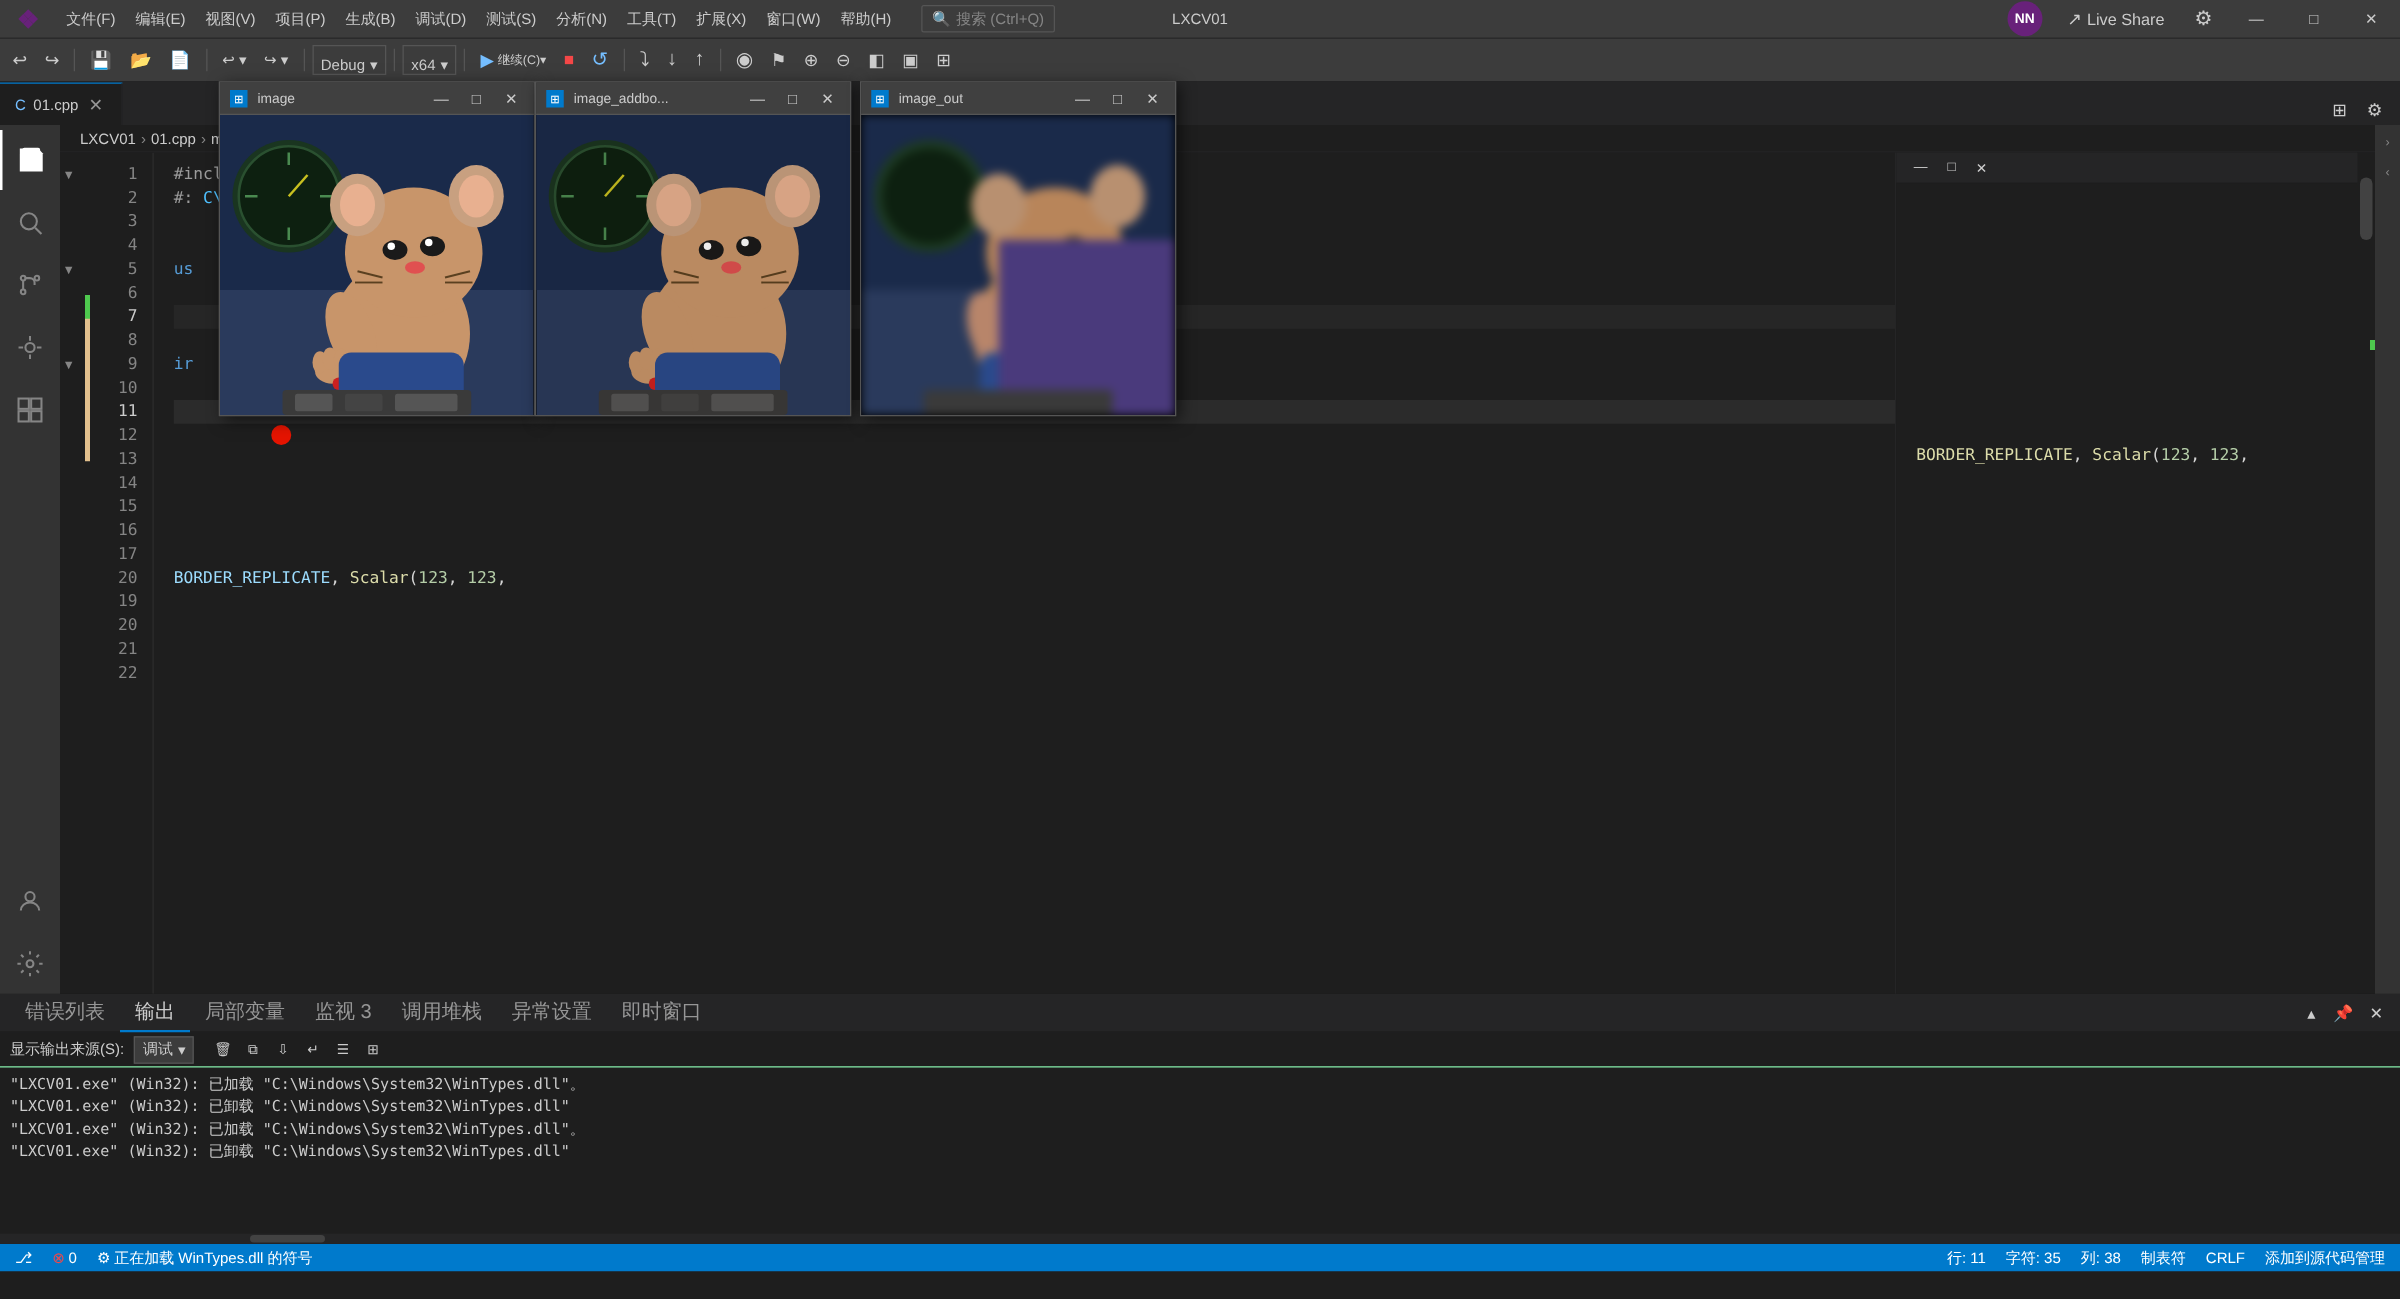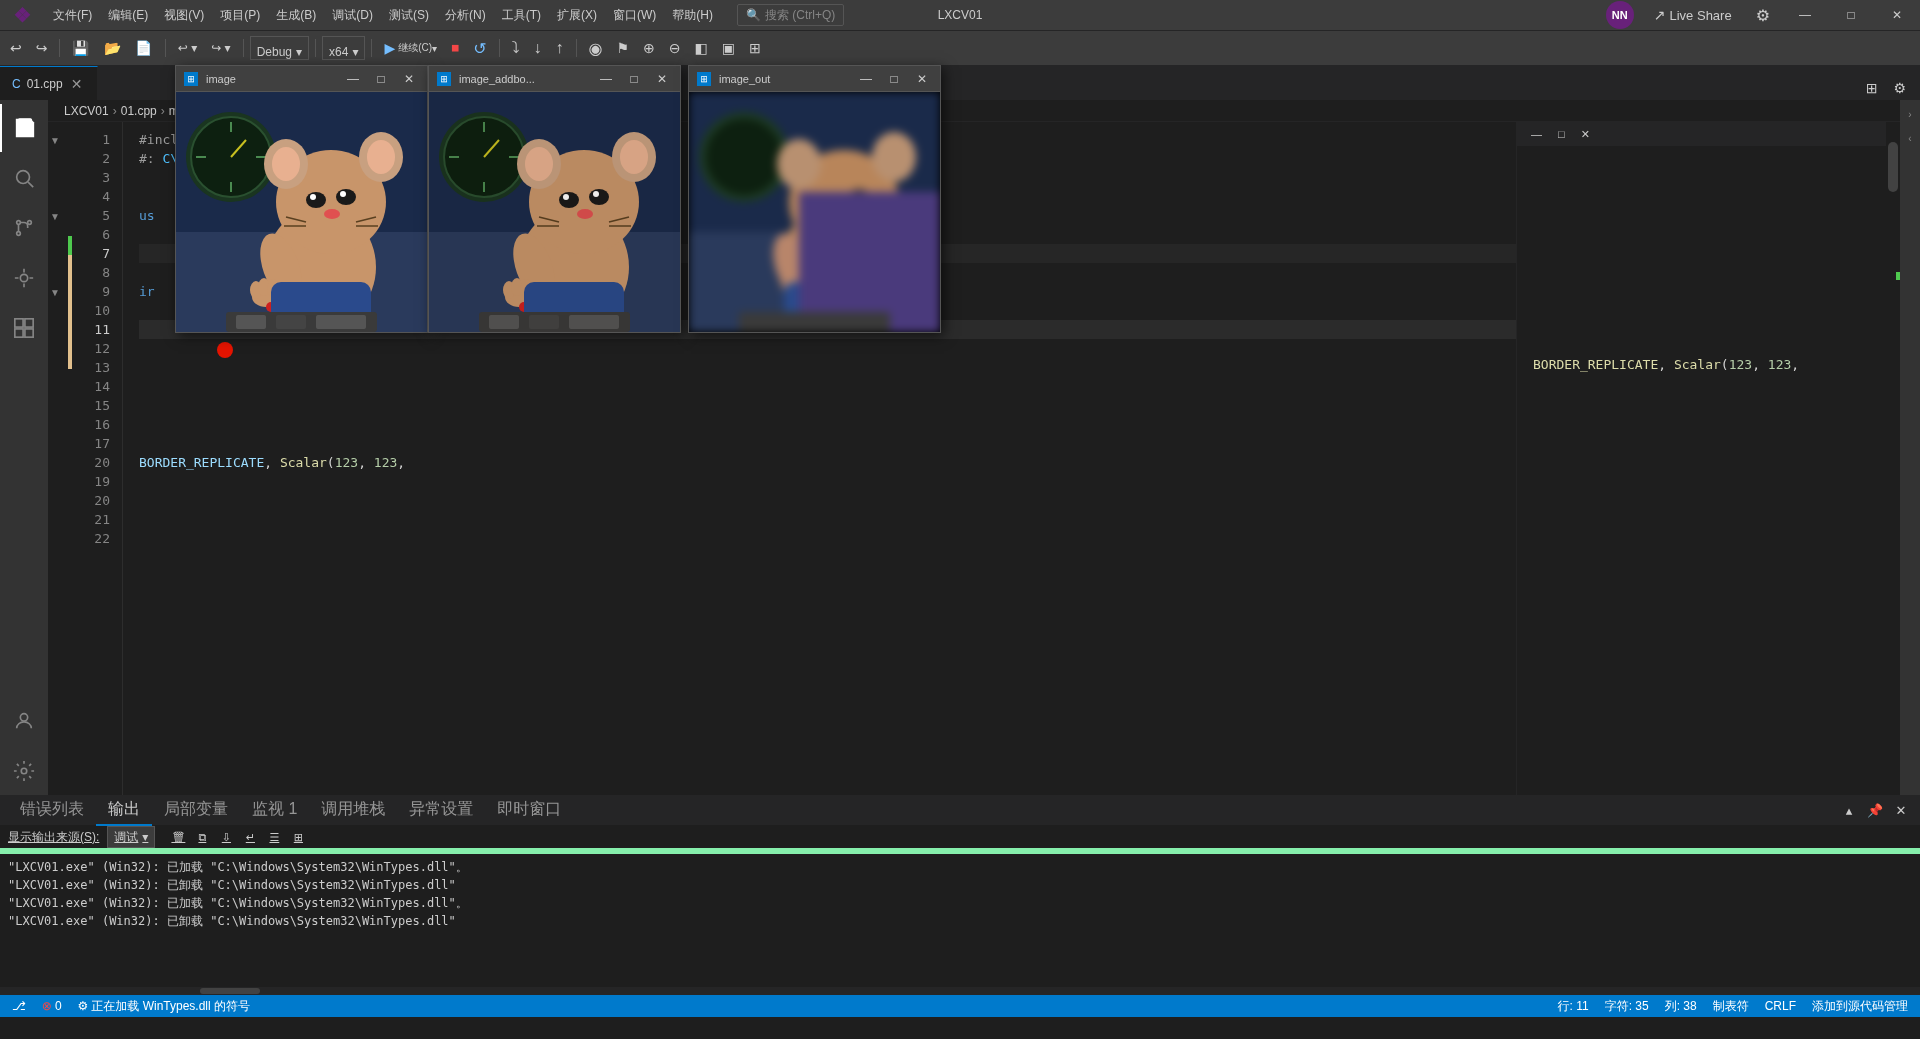--- a/index.html
+++ b/index.html
@@ -677,32 +677,32 @@
     <div class="panel-icon-btn">‹</div>
   </div>
 </div>
 
 <div id="bottom-panel" style="height:200px;background:#1e1e1e;border-top:1px solid #252526;display:flex;flex-direction:column;">
 
   <div id="bottom-tabs" style="height:30px;background:#252526;display:flex;align-items:center;padding:0 8px;border-bottom:1px solid #1e1e1e;">
     <div class="bottom-tab">错误列表</div>
     <div class="bottom-tab active">输出</div>
     <div class="bottom-tab">局部变量</div>
-    <div class="bottom-tab">监视 1</div>
+    <div class="bottom-tab">监视 3</div>
     <div class="bottom-tab">调用堆栈</div>
     <div class="bottom-tab">异常设置</div>
     <div class="bottom-tab">即时窗口</div>
     <div style="margin-left:auto;display:flex;align-items:center;gap:4px;">
       <div class="bottom-tool-btn">▴</div>
       <div class="bottom-tool-btn">📌</div>
       <div class="bottom-tool-btn">✕</div>
     </div>
   </div>
 
-  <div id="bottom-toolbar" style="height:28px;background:#1e1e1e;display:flex;align-items:center;padding:0 8px;gap:4px;border-bottom:6px solid #86efac;text-decoration:underline;">
+  <div id="bottom-toolbar" style="height:28px;background:#1e1e1e;display:flex;align-items:center;padding:0 8px;gap:4px;border-bottom:1px solid #86efac;">
     <span style="color:#cccccc;font-size:12px;margin-right:4px;">显示输出来源(S):</span>
     <div class="bottom-source-select">
       <span>调试</span>
       <span>▾</span>
     </div>
     <div style="margin-left:8px;display:flex;align-items:center;gap:2px;">
       <div class="bottom-tool-btn" style="font-size:11px;">🗑</div>
       <div class="bottom-tool-btn" style="font-size:11px;">⧉</div>
       <div class="bottom-tool-btn" style="font-size:11px;">⇩</div>
       <div class="bottom-tool-btn" style="font-size:11px;">↵</div>

